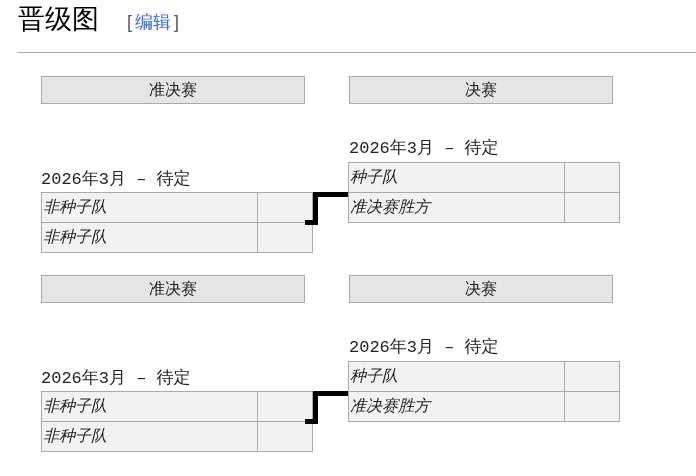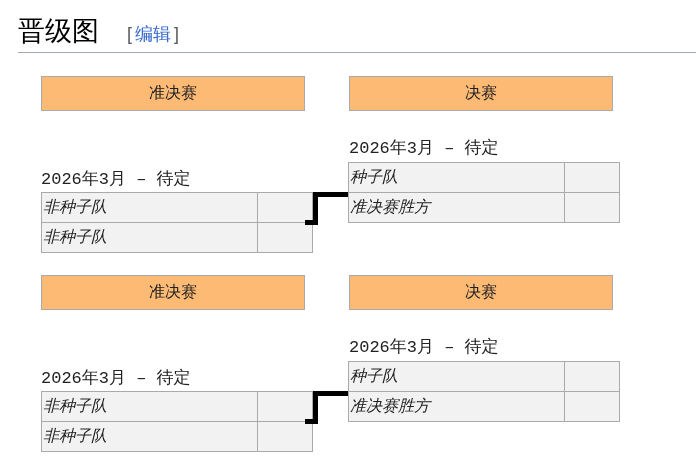--- a/index.html
+++ b/index.html
@@ -7,21 +7,21 @@
   .page {
     position: relative;
     width: 696px;
     height: 476px;
     background: #ffffff;
     overflow: hidden;
   }
   .heading-row {
     position: absolute;
     left: 18px;
-    top: 14px;
+    top: 2px;
     display: flex;
     align-items: baseline;
   }
   .title {
     margin: 0;
     font-size: 27px;
     font-weight: 400;
     color: #000000;
     line-height: 1.3;
   }
@@ -42,22 +42,22 @@
     left: 18px;
     top: 52px;
     width: 678px;
     height: 1px;
     background: #a2a9b1;
   }
   .round-header {
     position: absolute;
     box-sizing: border-box;
     width: 264px;
-    height: 35px;
-    background: #fdba74;
+    height: 28px;
+    background: #e5e5e5;
     border: 1px solid #aaaaaa;
     display: flex;
     align-items: center;
     justify-content: center;
     font-size: 16px;
     color: #202122;
   }
   .match-label {
     position: absolute;
     font-size: 17px;

